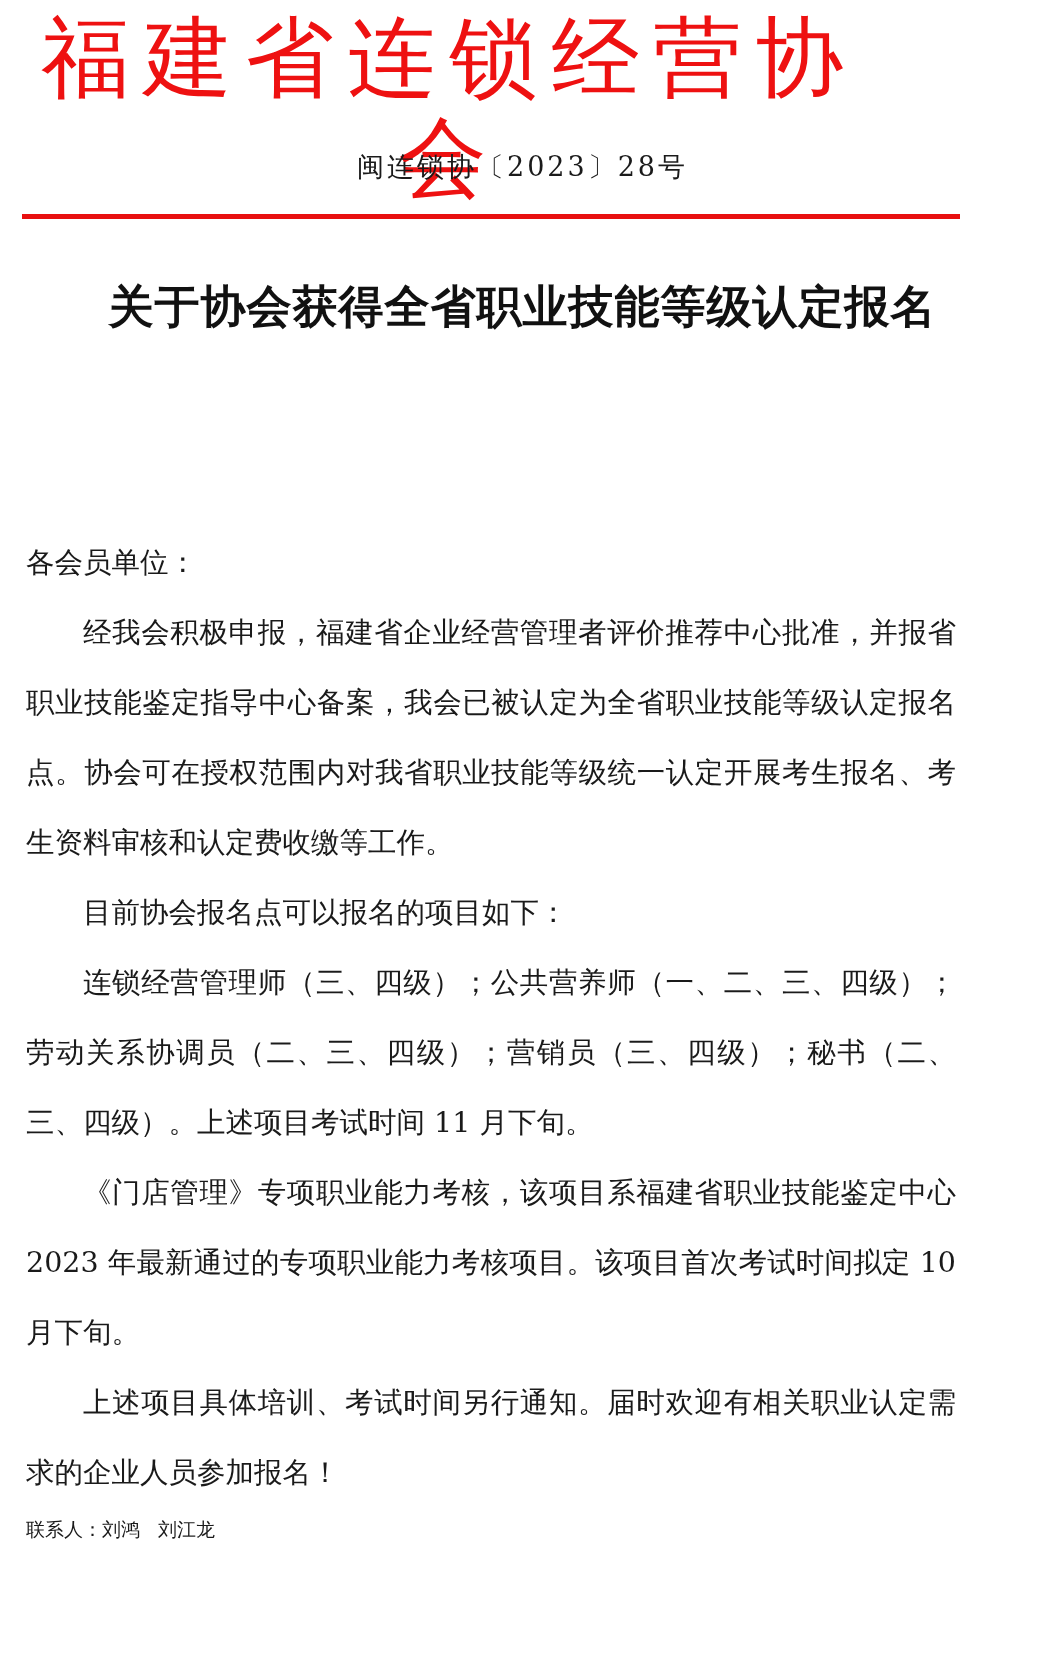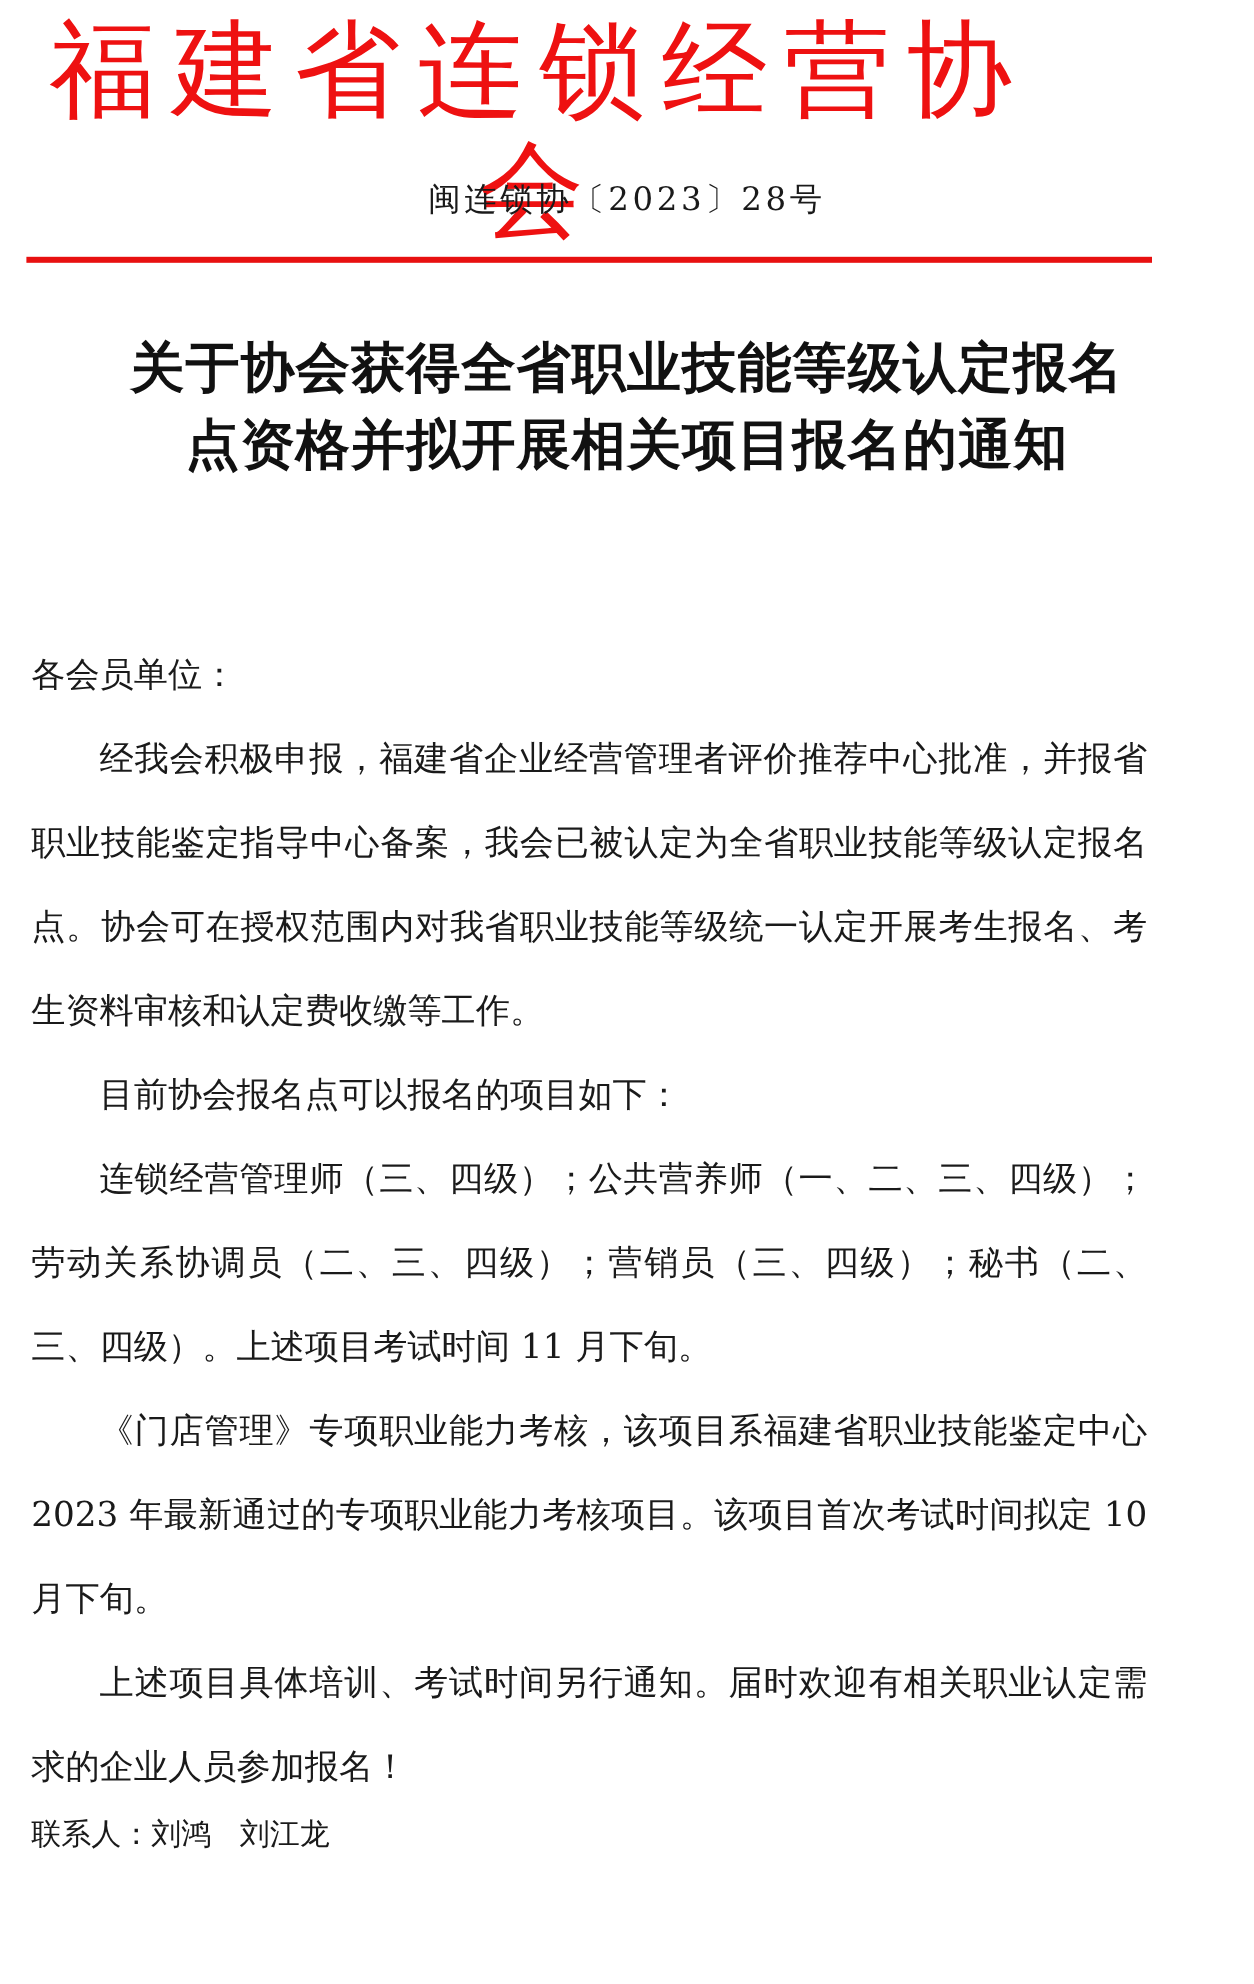--- a/index.html
+++ b/index.html
@@ -81,38 +81,37 @@
     .salutation {
       margin-bottom: 0;
     }
     .indent {
       text-indent: 2em;
     }
     .contact {
       position: absolute;
       left: 26px;
       top: 1504px;
-      font-size: 25px;
+      font-size: 19px;
       line-height: 50px;
       color: #1a1a1a;
       white-space: pre;
     }
   </style>
 </head>
 <body>
 
 <div class="masthead">福建省连锁经营协会</div>
 
 <div class="doc-number">闽连锁协〔2023〕28号</div>
 
 <div class="red-rule"></div>
 
 <div class="title">
   <span class="line">关于协会获得全省职业技能等级认定报名</span>
-  <span class="line">点资格并拟开展相关项目报名的通知</span>
 </div>
 
 <div class="body-text">
   <p class="salutation">各会员单位：</p>
   <p class="indent">经我会积极申报，福建省企业经营管理者评价推荐中心批准，并报省职业技能鉴定指导中心备案，我会已被认定为全省职业技能等级认定报名点。协会可在授权范围内对我省职业技能等级统一认定开展考生报名、考生资料审核和认定费收缴等工作。</p>
   <p class="indent">目前协会报名点可以报名的项目如下：</p>
   <p class="indent">连锁经营管理师（三、四级）；公共营养师（一、二、三、四级）；劳动关系协调员（二、三、四级）；营销员（三、四级）；秘书（二、三、四级）。上述项目考试时间 11 月下旬。</p>
   <p class="indent">《门店管理》专项职业能力考核，该项目系福建省职业技能鉴定中心 2023 年最新通过的专项职业能力考核项目。该项目首次考试时间拟定 10 月下旬。</p>
   <p class="indent">上述项目具体培训、考试时间另行通知。届时欢迎有相关职业认定需求的企业人员参加报名！</p>
 </div>

